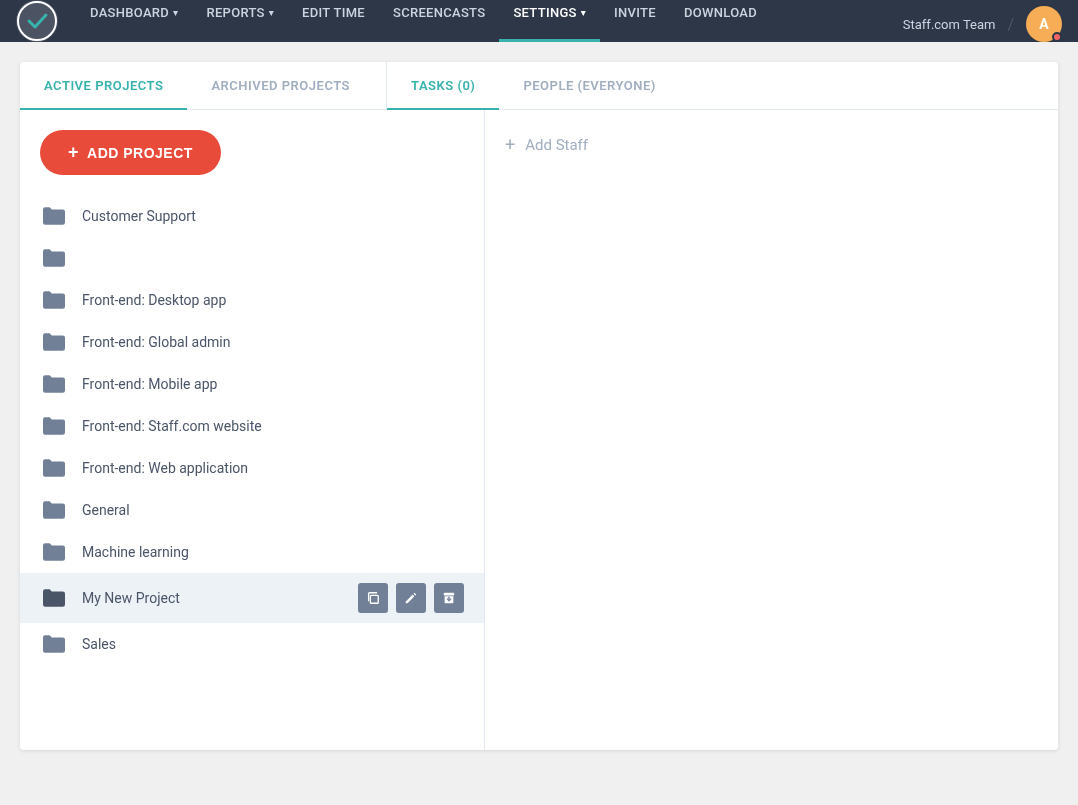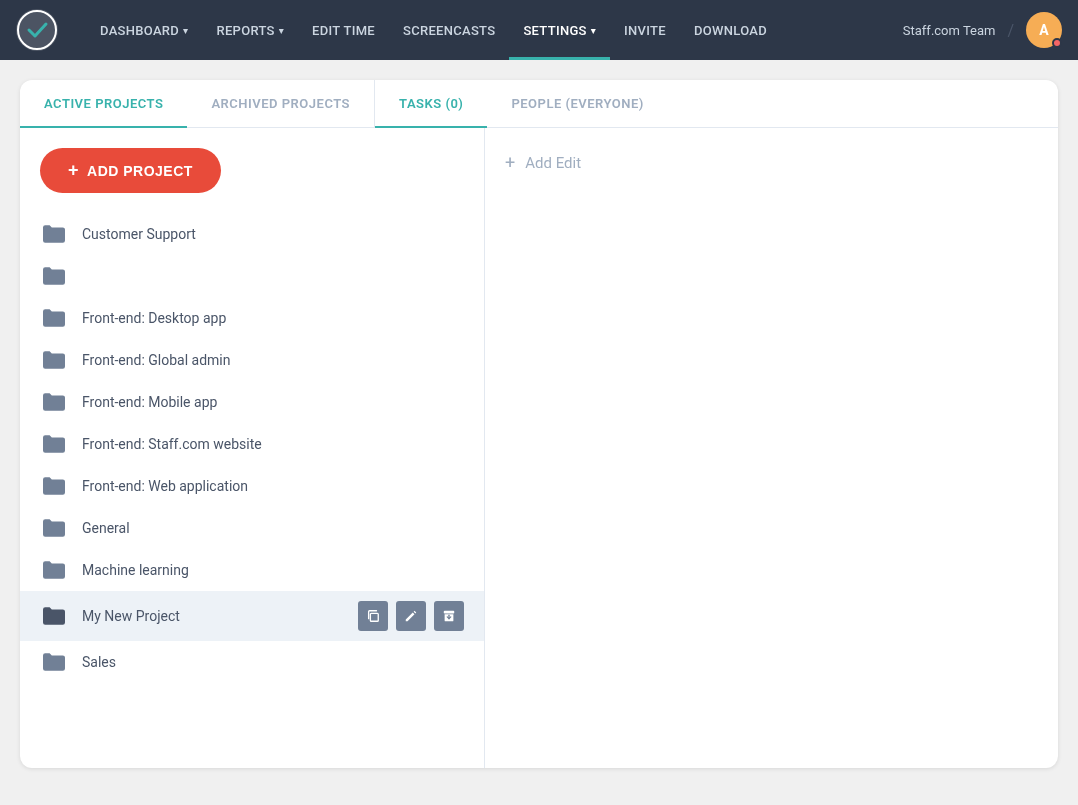--- a/index.html
+++ b/index.html
@@ -1,25 +1,25 @@
 <!DOCTYPE html>
 <html><head>
   <meta charset="utf-8">
   <style>
     * { box-sizing: border-box; margin: 0; padding: 0; }
     body { font-family: -apple-system, BlinkMacSystemFont, 'Segoe UI', Roboto, sans-serif; background: #f0f0f0; width: 1078px; min-height: 805px; }
 
     
     .navbar {
       background: #2d3748;
-      height: 60px;
-      display: flex;
-      align-items: center;
+      height: 42px;
+      display: flex;
+      align-items: flex-end;
       padding: 0 16px;
-      gap: 16px;
+      gap: 6px;
     }
     .navbar-logo {
       width: 42px;
       height: 42px;
       margin-right: 12px;
       flex-shrink: 0;
     }
     .navbar-logo svg { display: block; }
     .nav-items {
       display: flex;
@@ -95,21 +95,21 @@
     }
 
     
     .main-content {
       padding: 20px;
       background: #f0f0f0;
       min-height: 745px;
     }
     .card {
       background: #fff;
-      border-radius: 12px;
+      border-radius: 4px;
       box-shadow: 0 1px 4px rgba(0,0,0,0.1);
       overflow: hidden;
     }
 
     
     .tabs {
       display: flex;
       border-bottom: 1px solid #e2e8f0;
     }
     .tab {
@@ -295,21 +295,21 @@
 <div class="main-content">
   <div class="card">
 
     <div class="tabs">
       <div class="tab active">
         <span>Active Projects</span>
       </div>
       <div class="tab">
         <span>Archived Projects</span>
       </div>
-      <div class="tab active" style="color:#38b2ac; border-left: 1px solid #e2e8f0; margin-left: 0;">
+      <div class="tab active" style="color:#38b2ac; border-left: 1px solid #e2e8f0; margin-left: 12px;">
         <span>Tasks (0)</span>
       </div>
       <div class="tab">
         <span>People (Everyone)</span>
       </div>
     </div>
 
     <div class="content-area">
 
       <div class="left-panel">
@@ -419,19 +419,19 @@
               <span class="project-name">Sales</span>
             </li>
 
           </ul>
         </div>
       </div>
 
       <div class="right-panel">
         <div class="add-task-row">
           <span class="add-task-plus">+</span>
-          <span class="add-task-text">Add Edit</span>
+          <span class="add-task-text">Add Staff</span>
         </div>
       </div>
 
     </div>
   </div>
 </div>
 
 </body></html>

